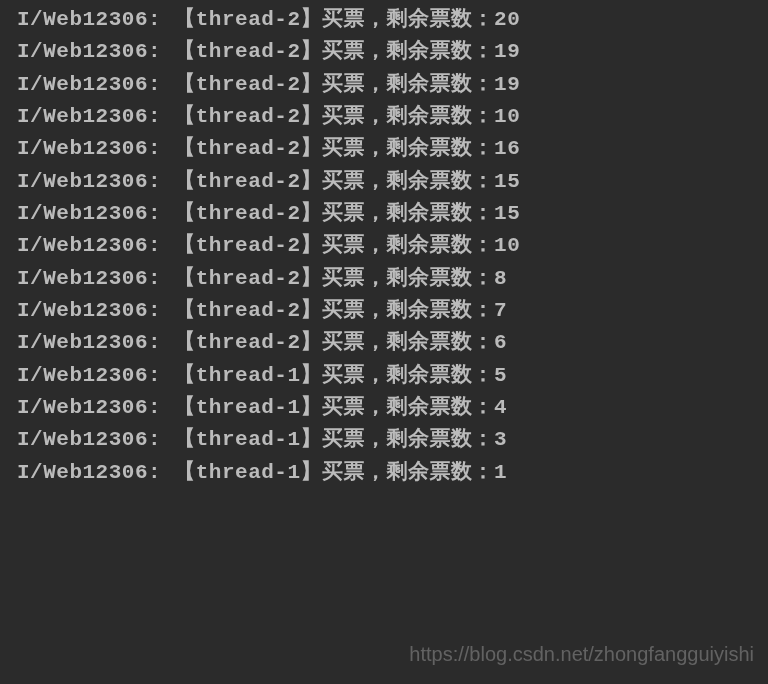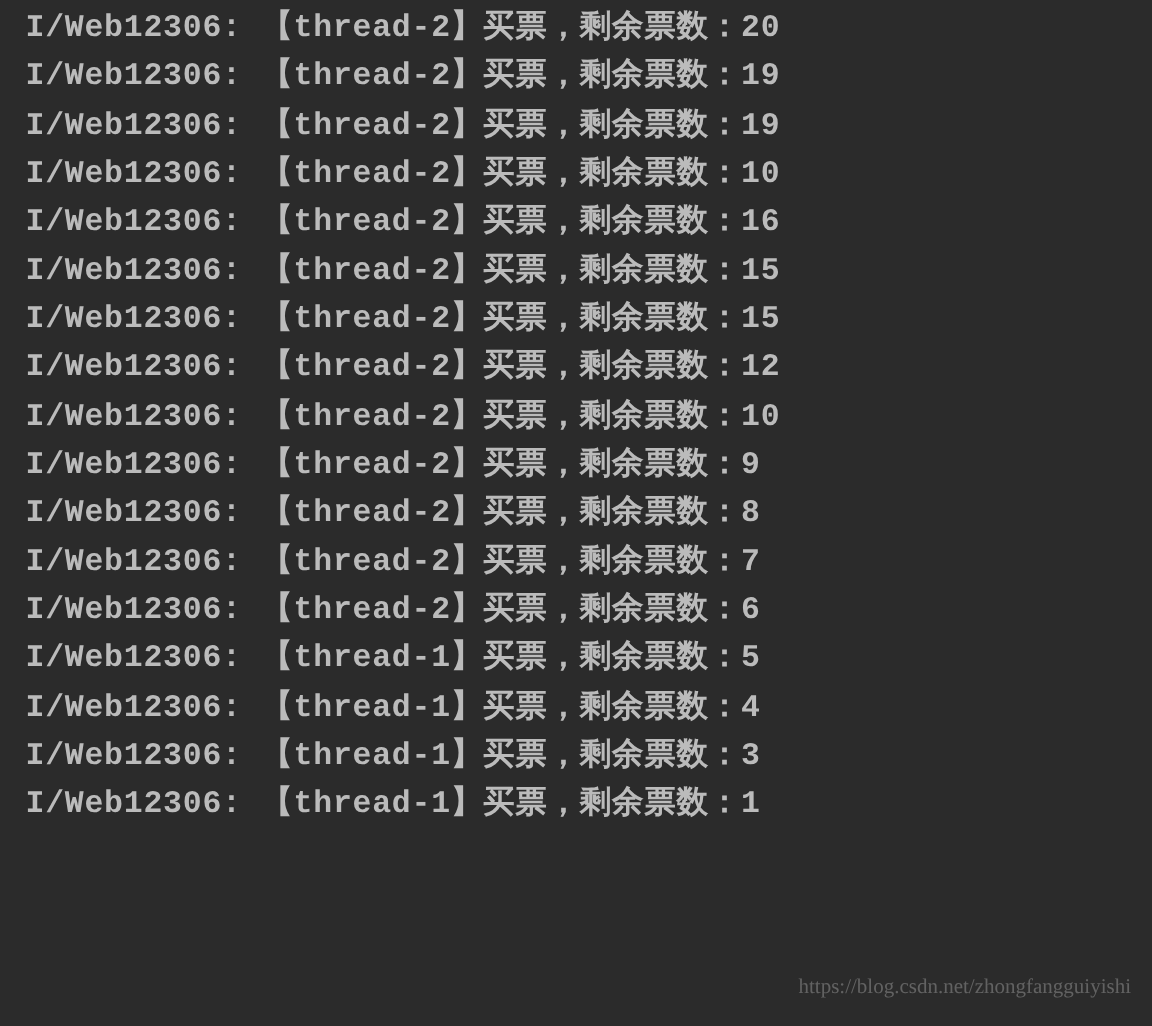--- a/index.html
+++ b/index.html
@@ -22,41 +22,39 @@
       position: relative;
     }
     .log-line {
       white-space: pre;
       padding-left: 17px;
     }
     .watermark {
       position: absolute;
       bottom: 14px;
       right: 14px;
-      font-size: 14px;
+      font-size: 20px;
       font-weight: normal;
       color: rgba(200, 200, 200, 0.35);
-      font-family: Liberation Serif, serif;
+      font-family: Liberation Sans, sans-serif;
       letter-spacing: 0;
     }
   </style>
 </head>
 <body>
 
 <div id="log-container">
     <div class="log-line"><span>I/Web12306: </span><span>【</span><span>thread-2</span><span>】</span><span>买票，剩余票数：</span><span>20</span></div>
     <div class="log-line"><span>I/Web12306: </span><span>【</span><span>thread-2</span><span>】</span><span>买票，剩余票数：</span><span>19</span></div>
     <div class="log-line"><span>I/Web12306: </span><span>【</span><span>thread-2</span><span>】</span><span>买票，剩余票数：</span><span>19</span></div>
     <div class="log-line"><span>I/Web12306: </span><span>【</span><span>thread-2</span><span>】</span><span>买票，剩余票数：</span><span>10</span></div>
     <div class="log-line"><span>I/Web12306: </span><span>【</span><span>thread-2</span><span>】</span><span>买票，剩余票数：</span><span>16</span></div>
     <div class="log-line"><span>I/Web12306: </span><span>【</span><span>thread-2</span><span>】</span><span>买票，剩余票数：</span><span>15</span></div>
     <div class="log-line"><span>I/Web12306: </span><span>【</span><span>thread-2</span><span>】</span><span>买票，剩余票数：</span><span>15</span></div>
-    <div class="log-line"><span>I/Web12306: </span><span>【</span><span>thread-2</span><span>】</span><span>买票，剩余票数：</span><span>12</span></div>
     <div class="log-line"><span>I/Web12306: </span><span>【</span><span>thread-2</span><span>】</span><span>买票，剩余票数：</span><span>10</span></div>
-    <div class="log-line"><span>I/Web12306: </span><span>【</span><span>thread-2</span><span>】</span><span>买票，剩余票数：</span><span>9</span></div>
     <div class="log-line"><span>I/Web12306: </span><span>【</span><span>thread-2</span><span>】</span><span>买票，剩余票数：</span><span>8</span></div>
     <div class="log-line"><span>I/Web12306: </span><span>【</span><span>thread-2</span><span>】</span><span>买票，剩余票数：</span><span>7</span></div>
     <div class="log-line"><span>I/Web12306: </span><span>【</span><span>thread-2</span><span>】</span><span>买票，剩余票数：</span><span>6</span></div>
     <div class="log-line"><span>I/Web12306: </span><span>【</span><span>thread-1</span><span>】</span><span>买票，剩余票数：</span><span>5</span></div>
     <div class="log-line"><span>I/Web12306: </span><span>【</span><span>thread-1</span><span>】</span><span>买票，剩余票数：</span><span>4</span></div>
     <div class="log-line"><span>I/Web12306: </span><span>【</span><span>thread-1</span><span>】</span><span>买票，剩余票数：</span><span>3</span></div>
     <div class="log-line"><span>I/Web12306: </span><span>【</span><span>thread-1</span><span>】</span><span>买票，剩余票数：</span><span>1</span></div>
   </div>
 <div class="watermark">https://blog.csdn.net/zhongfangguiyishi</div>
 

